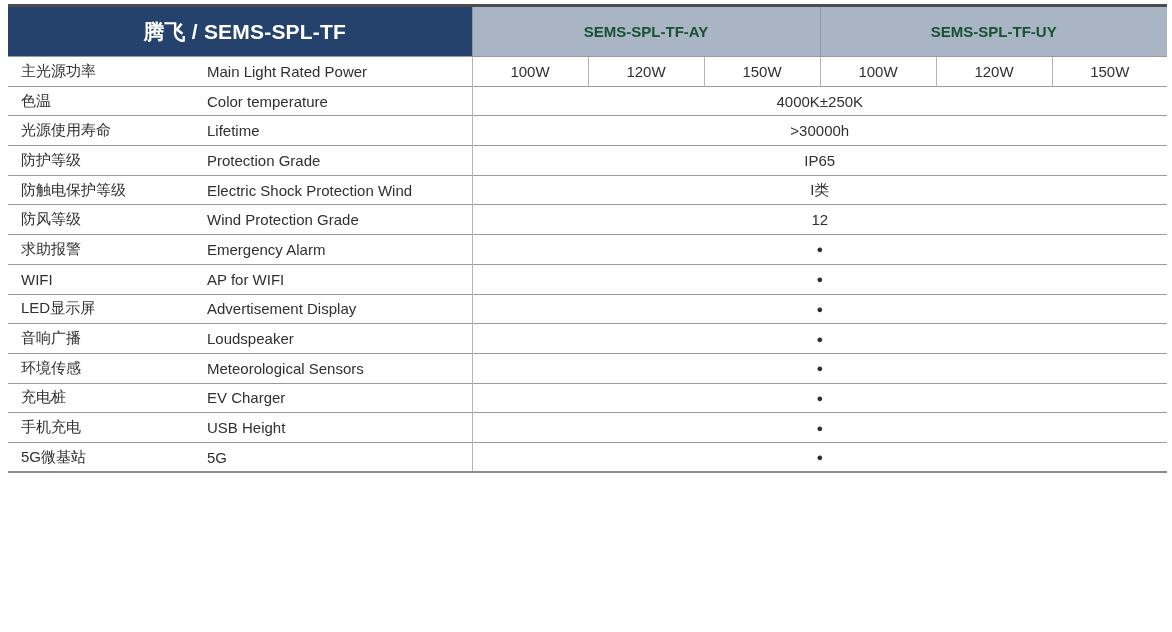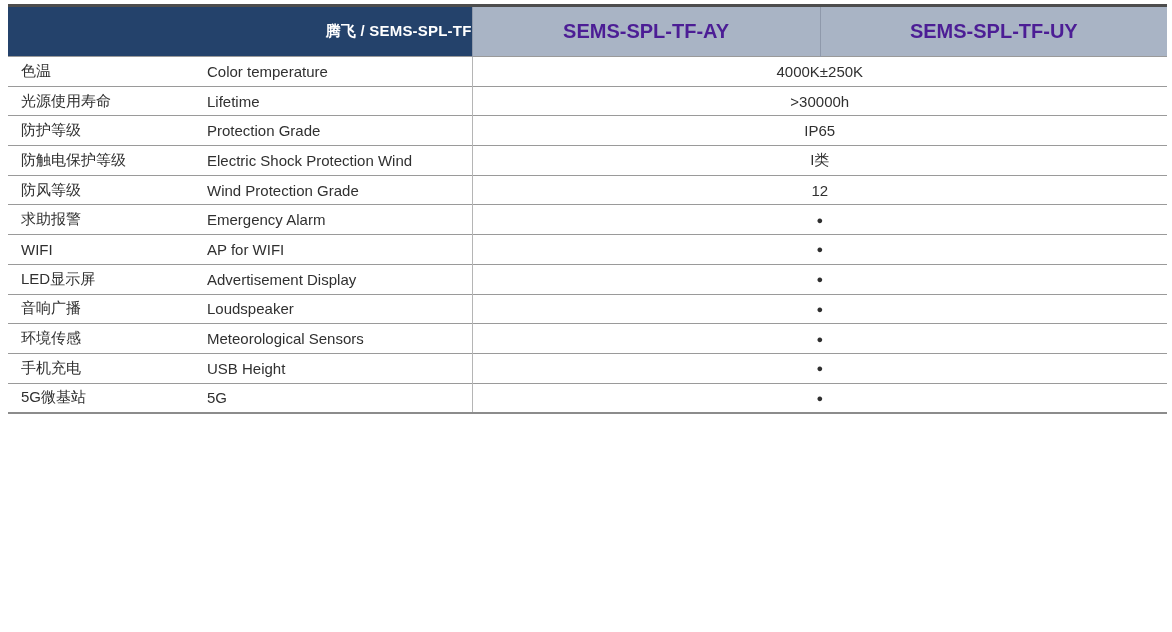--- a/index.html
+++ b/index.html
@@ -16,30 +16,30 @@
     table-layout: fixed;
     width: 1159px;
     border-top: 3px solid #4d4d4d;
     border-bottom: 2px solid #8c8c8c;
   }
 
   thead th { height: 51px; padding: 0; }
   th.title-cell {
     background: var(--header-bg, #24426b);
     color: #ffffff;
-    text-align: right;
+    text-align: center;
     padding-left: 10px;
-    font-size: 15px;
+    font-size: 21px;
     font-weight: bold;
     letter-spacing: 0.2px;
   }
   th.group-cell {
     background: var(--group-bg, #a9b4c5);
-    color: #4c1d95;
-    font-size: 20px;
+    color: #14532d;
+    font-size: 15px;
     font-weight: bold;
     text-align: center;
     border-left: 1px solid #8f99ab;
   }
 
   tbody td {
     height: 29.7px;
     padding: 0;
     border-top: 1px solid var(--grid, #9a9a9a);
     font-size: 15px;
@@ -72,20 +72,30 @@
         <col style="width:115px">
     </colgroup>
     <thead>
       <tr>
         <th class="title-cell" colspan="2">腾飞 / SEMS-SPL-TF</th>
         <th class="group-cell" colspan="3">SEMS-SPL-TF-AY</th>
         <th class="group-cell" colspan="3">SEMS-SPL-TF-UY</th>
       </tr>
     </thead>
     <tbody id="rows">
+        <tr>
+          <td class="zh">主光源功率</td>
+          <td class="en">Main Light Rated Power</td>
+          <td class="val" colspan="1">100W</td>
+          <td class="val" colspan="1">120W</td>
+          <td class="val" colspan="1">150W</td>
+          <td class="val" colspan="1">100W</td>
+          <td class="val" colspan="1">120W</td>
+          <td class="val" colspan="1">150W</td>
+        </tr>
         <tr>
           <td class="zh">色温</td>
           <td class="en">Color temperature</td>
           <td class="val" colspan="6">4000K±250K</td>
         </tr>
         <tr>
           <td class="zh">光源使用寿命</td>
           <td class="en">Lifetime</td>
           <td class="val" colspan="6">&gt;30000h</td>
         </tr>
@@ -123,20 +133,25 @@
           <td class="zh">音响广播</td>
           <td class="en">Loudspeaker</td>
           <td class="val bullet" colspan="6">●</td>
         </tr>
         <tr>
           <td class="zh">环境传感</td>
           <td class="en">Meteorological Sensors</td>
           <td class="val bullet" colspan="6">●</td>
         </tr>
         <tr>
+          <td class="zh">充电桩</td>
+          <td class="en">EV Charger</td>
+          <td class="val bullet" colspan="6">●</td>
+        </tr>
+        <tr>
           <td class="zh">手机充电</td>
           <td class="en">USB Height</td>
           <td class="val bullet" colspan="6">●</td>
         </tr>
         <tr>
           <td class="zh">5G微基站</td>
           <td class="en">5G</td>
           <td class="val bullet" colspan="6">●</td>
         </tr>
       </tbody>

